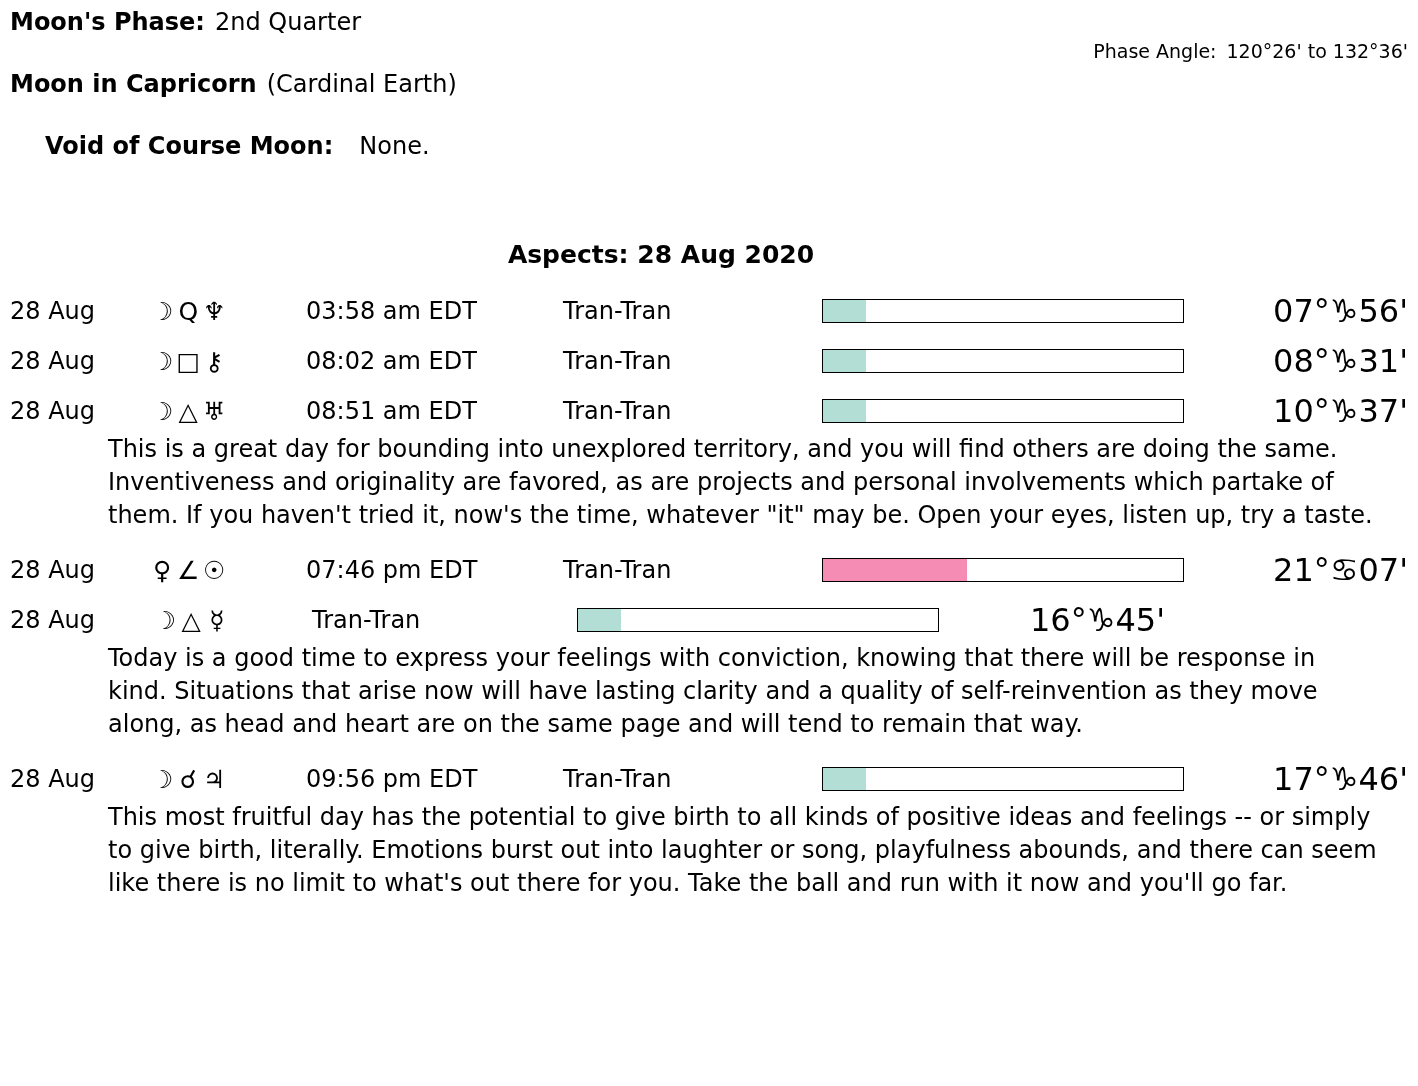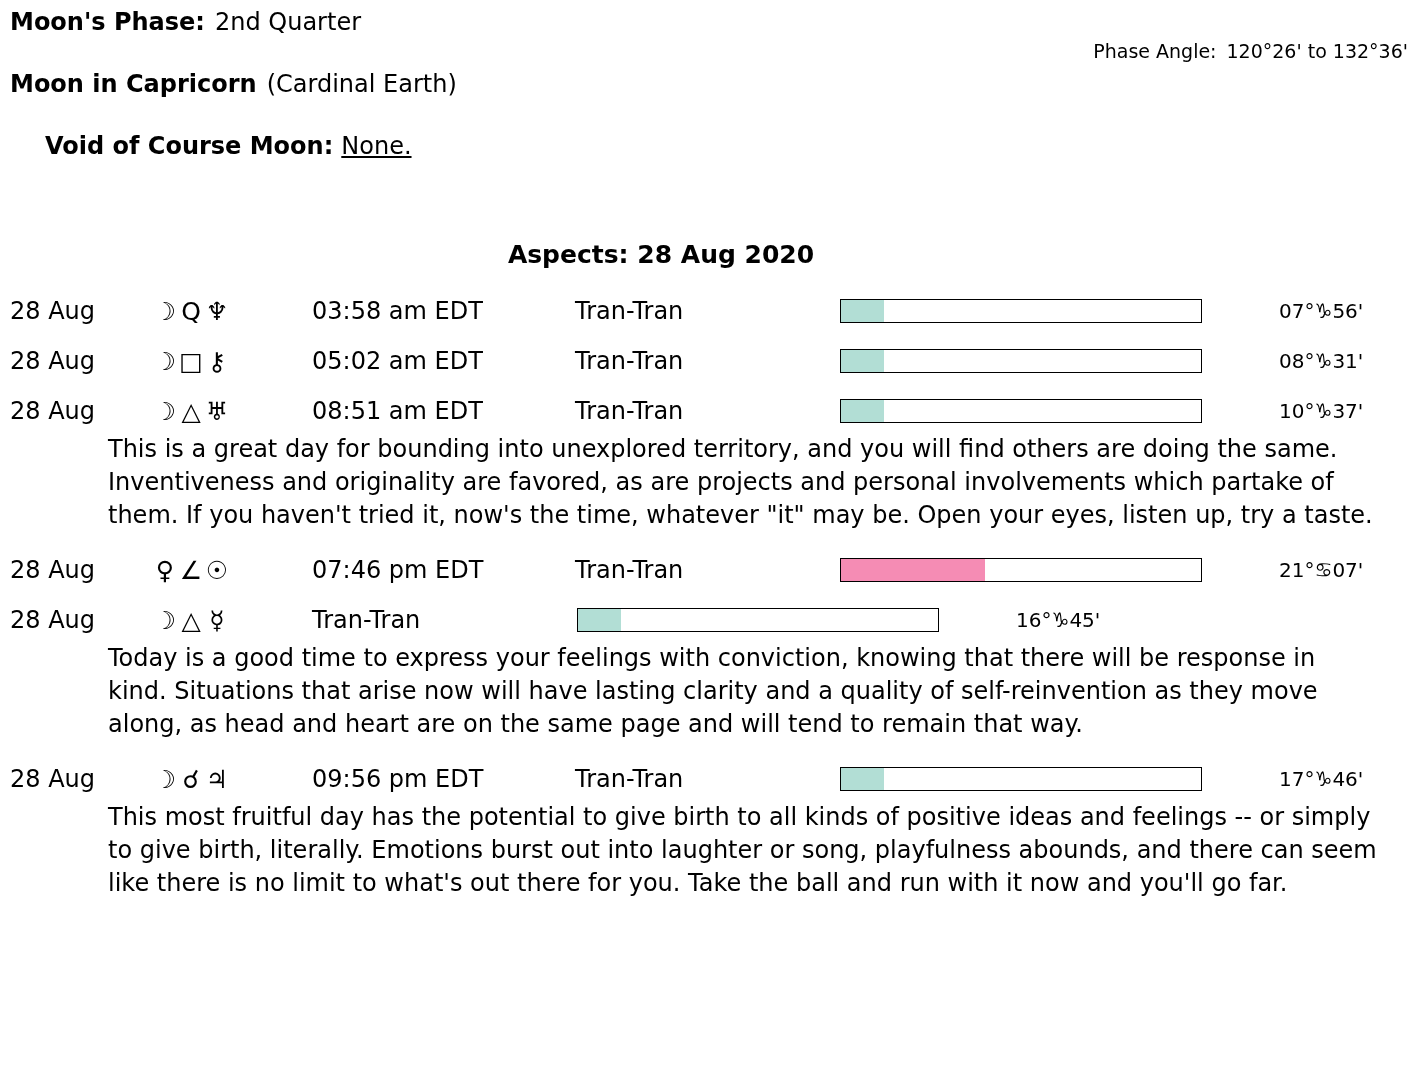--- a/index.html
+++ b/index.html
@@ -45,22 +45,21 @@
     font-weight: bold;
     font-size: 24px;
     white-space: pre;
   }
   .hdr-value {
     font-size: 24px;
     white-space: pre;
     margin-left: 10px;
   }
   .hdr-value.tight {
-    margin-left: 8px;
-    text-decoration: underline;
+    margin-left: 26px;
   }
   .phase-angle {
     position: absolute;
     right: 10px;
     top: 10px;
     font-size: 19px;
     white-space: pre;
   }
   .pa-label { }
   .pa-value { margin-left: 10px; }
@@ -122,22 +121,22 @@
     box-sizing: border-box;
   }
   .bar-fill {
     position: absolute;
     left: 0;
     top: 0;
     bottom: 0;
     height: 100%;
   }
   .aspect-pos {
-    font-size: 20px;
-    margin-left: 36px;
+    font-size: 32px;
+    margin-left: 50px;
   }
 
   .aspect-desc {
     font-size: 24px;
     line-height: 33px;
     margin: 2px 10px 0 108px;
     max-width: 1270px;
   }
   .spacer-sm { height: 10px; }
   .spacer-md { height: 18px; }
@@ -178,21 +177,21 @@
         <span class="bar"><span class="bar-fill" id="fill0" style="width: 12%; background: rgb(178, 222, 213);"></span></span>
       </span>
       <span class="aspect-pos">07°♑56'</span>
     </div>
 
     <div class="spacer-sm"></div>
 
     <div class="aspect-row">
       <span class="aspect-date">28 Aug</span>
       <span class="glyphs"><span class="glyph">☽</span><span class="glyph">□</span><span class="glyph">⚷</span></span>
-      <span class="aspect-time">05:02 am EDT</span>
+      <span class="aspect-time">08:02 am EDT</span>
       <span class="aspect-type">Tran-Tran</span>
       <span class="bar-wrap">
         <span class="bar"><span class="bar-fill" id="fill1" style="width: 12%; background: rgb(178, 222, 213);"></span></span>
       </span>
       <span class="aspect-pos">08°♑31'</span>
     </div>
 
     <div class="spacer-sm"></div>
 
     <div class="aspect-row">

